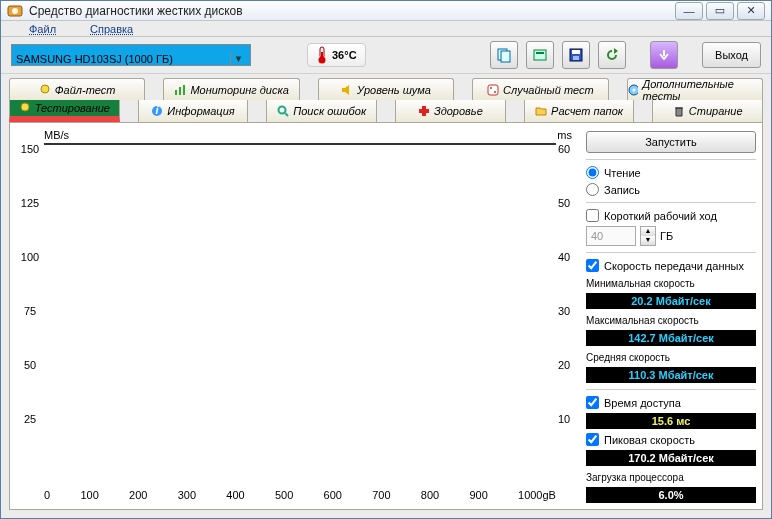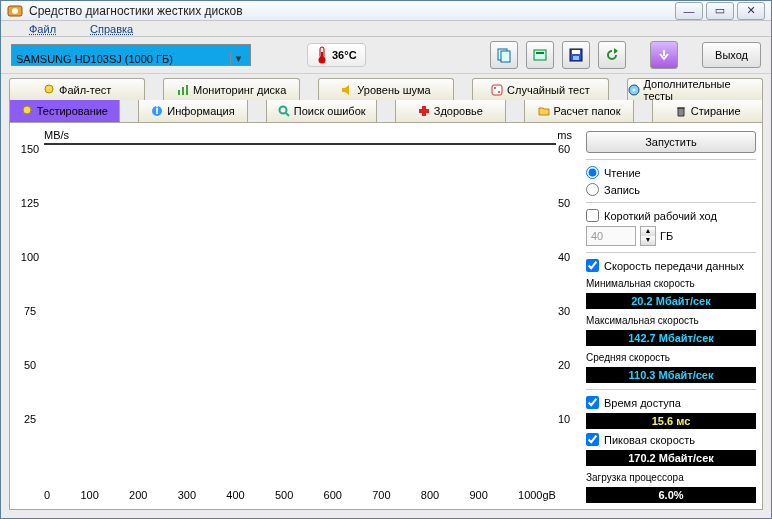--- a/index.html
+++ b/index.html
@@ -13,23 +13,23 @@
 .menubar { height:22px; padding:0 8px; display:flex; align-items:center; gap:14px; background:#ececec; border-bottom:1px solid #c5c5c5;}
 .menubar span { color:#123e8a; text-decoration:underline dotted; cursor:pointer;margin-left:20px;}
 .toolbar { height:40px; background:#ececec; display:flex; align-items:center; padding:4px 10px; gap:8px; border-bottom:1px solid #d0d0d0;}
 .drivesel { width:240px; height:22px; border:1px solid #888; background:#0ea5e9; display:flex; align-items:flex-end; padding:0 4px; justify-content:space-between;}
 .drivesel .arrow{border-left:1px solid #888; width:16px; text-align:center; color:#333;}
 .temp { display:flex; align-items:center; gap:4px; padding:2px 8px; border:1px solid #ccc; border-radius:4px; background:linear-gradient(#fff,#eee); font-weight:bold; font-size:13px;margin-left:48px;}
 .toolbar .spacer{flex:1;}
 .iconbtn{width:28px; height:28px; border:1px solid #999; border-radius:3px; background:linear-gradient(#fdfdfd,#e0e0e0); display:flex; align-items:center; justify-content:center; cursor:pointer;}
 .exitbtn{height:26px; padding:0 12px; border:1px solid #999; border-radius:3px; background:linear-gradient(#fdfdfd,#e0e0e0); cursor:pointer;}
 .tabcontainer{background:#ececec; padding:4px 8px 0;}
-.tabrow{display:flex; gap:18px;}
+.tabrow{display:flex; gap:18px;font-style:italic;}
 .tab{flex:1; height:22px; display:flex; align-items:center; justify-content:center; gap:4px; border:1px solid #aca899; border-bottom:none; background:linear-gradient(#fdfdfd,#ece9d8); cursor:pointer; font-size:11px; border-radius:3px 3px 0 0;}
-.tab.active{background:#8b5cf6; border-bottom:1px solid #ef4444; position:relative; z-index:2;}
+.tab.active{background:#15803d; border-bottom:6px solid #ef4444; position:relative; z-index:2;}
 .tabrow2 .tab{border-top:none; border-radius:0;}
 .content{flex:1; background:#fff; margin:0 8px 8px; border:1px solid #aca899; display:flex; padding:6px; gap:6px;}
 .chartarea{flex:1; display:flex; flex-direction:column;}
 .chartlabels{display:flex; justify-content:space-between; padding:0 8px 2px 28px; font-size:10px;}
 .chart{flex:1; position:relative; background:#000; border:1px solid #333;}
 .chart svg{position:absolute; inset:0; width:100%; height:100%;}
 .yaxis-left{position:absolute; left:-26px; top:0; bottom:18px; width:24px; display:flex; flex-direction:column; justify-content:space-between; text-align:center; font-size:10px; color:#000;}
 .yaxis-right{position:absolute; right:-20px; top:0; bottom:18px; width:18px; display:flex; flex-direction:column; justify-content:space-between; text-align:left; font-size:10px; color:#000;margin-left:46px;}
 .xaxis{position:absolute; left:0; right:0; bottom:-16px; display:flex; justify-content:space-between; font-size:10px; color:#000;}
 .chartwrap{position:relative; flex:1; margin:0 24px 18px 28px;}

